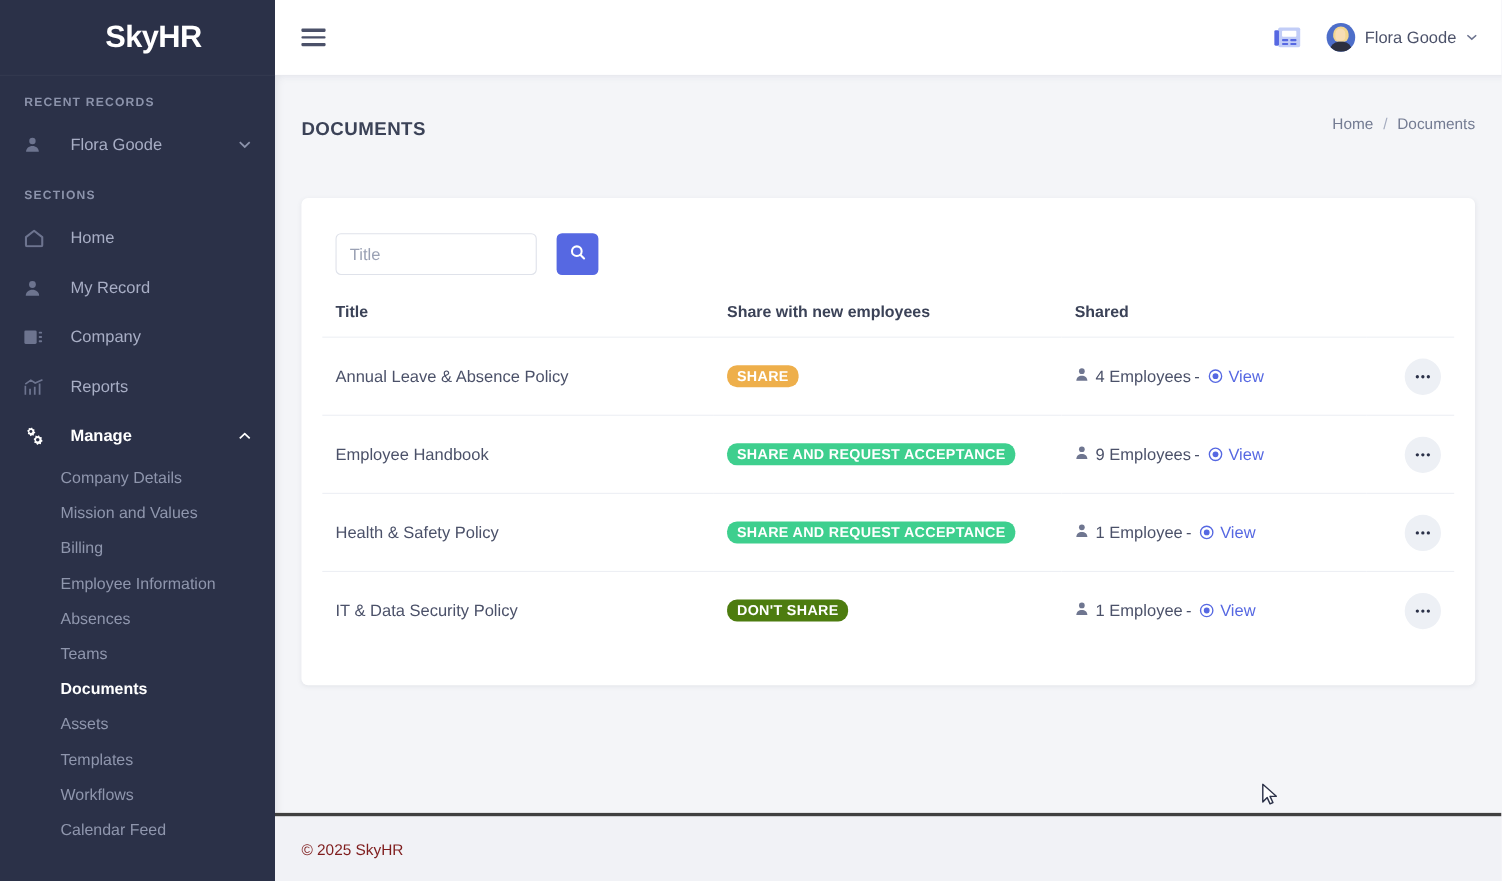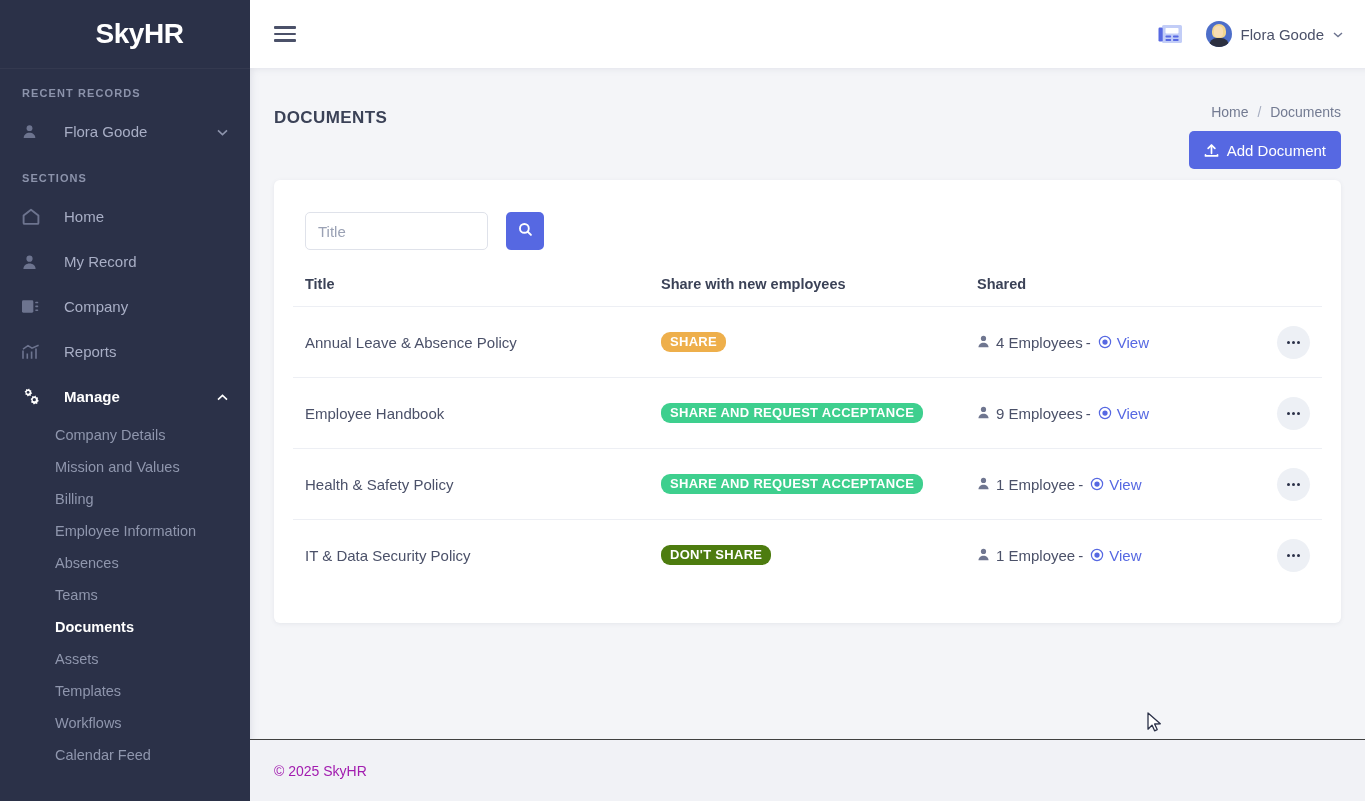--- a/index.html
+++ b/index.html
@@ -190,22 +190,22 @@
   }
   .dots-btn i { width: 3px; height: 3px; background: #2b3148; border-radius: 50%; display: block; }
   .act-cell { text-align: right; }
   .act-wrap { display: flex; justify-content: flex-end; }
 
   .footer {
     flex: 0 0 62px; height: 62px;
     background: #f1f2f6;
     display: flex; align-items: center;
     padding: 0 24px;
-    font-size: 14px; color: #a21caf;
-    border-top: 1px solid #404040;
+    font-size: 14px; color: #7f1d1d;
+    border-top: 3px solid #404040;
   }
 
   .cursor { position: absolute; left: 897px; top: 644px; width: 16px; height: 22px; pointer-events: none; }
 </style>
 </head>
 <body>
 
 <div class="app">
 
   <aside class="sidebar">
@@ -363,30 +363,20 @@
     <div class="content">
 
       <div class="page-head">
         <h1 class="page-title">DOCUMENTS</h1>
         <div class="head-right">
           <div class="breadcrumb">
             <span class="crumb">Home</span>
             <span class="sep">/</span>
             <span class="crumb">Documents</span>
           </div>
-          <button class="btn-add">
-            <span class="upload-ic">
-              <svg width="15" height="15" viewBox="0 0 16 16" fill="none" stroke="#ffffff" stroke-width="1.8" stroke-linecap="round" stroke-linejoin="round">
-                  <path d="M8 11V2.4"></path>
-                  <path d="M4.4 5.8L8 2.2l3.6 3.6"></path>
-                  <path d="M1.6 12.6v1.2h12.8v-1.2"></path>
-                </svg>
-            </span>
-            <span>Add Document</span>
-          </button>
         </div>
       </div>
 
       <div class="card">
 
         <div class="searchrow">
           <input class="search-input" type="text" placeholder="Title" style="">
           <button class="btn-search">
             <span>
               <svg width="15" height="15" viewBox="0 0 16 16" fill="none" stroke="#ffffff" stroke-width="2" stroke-linecap="round">

